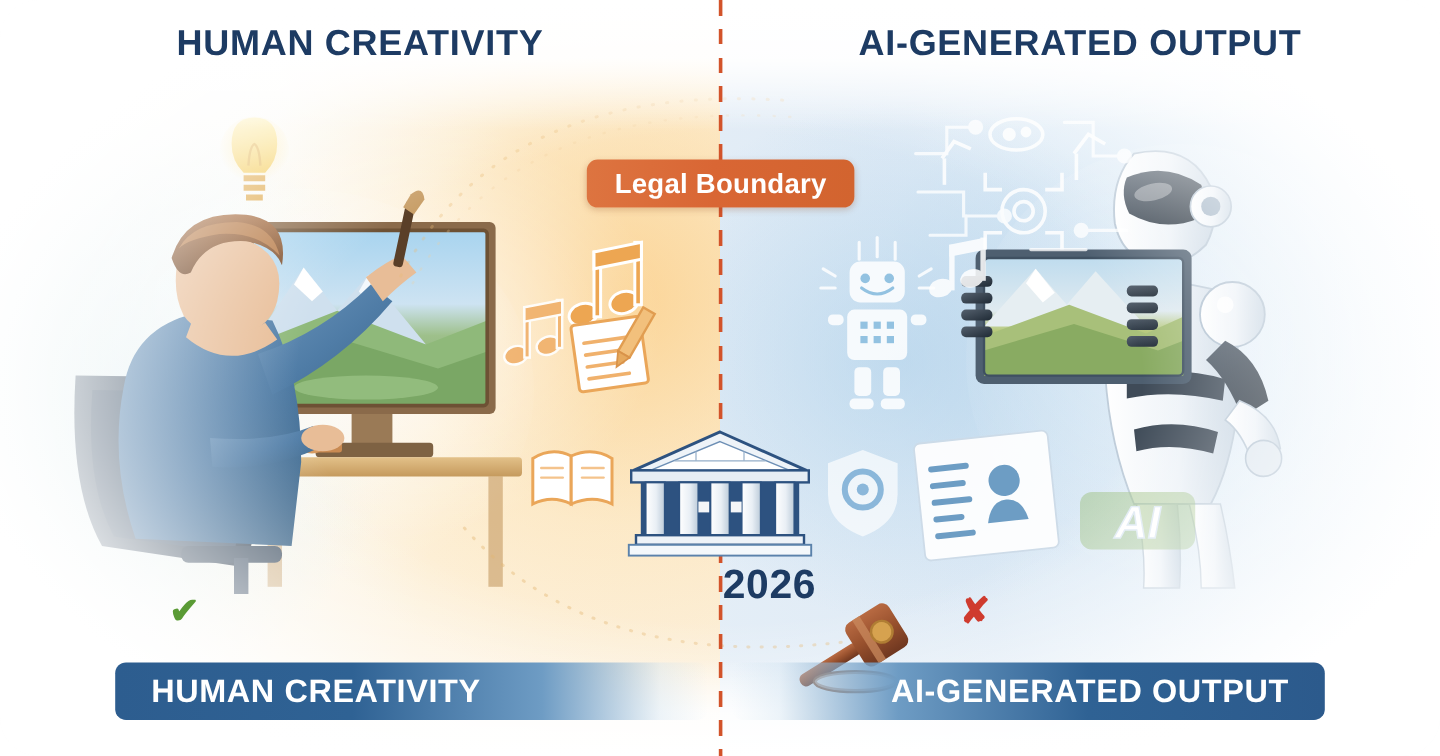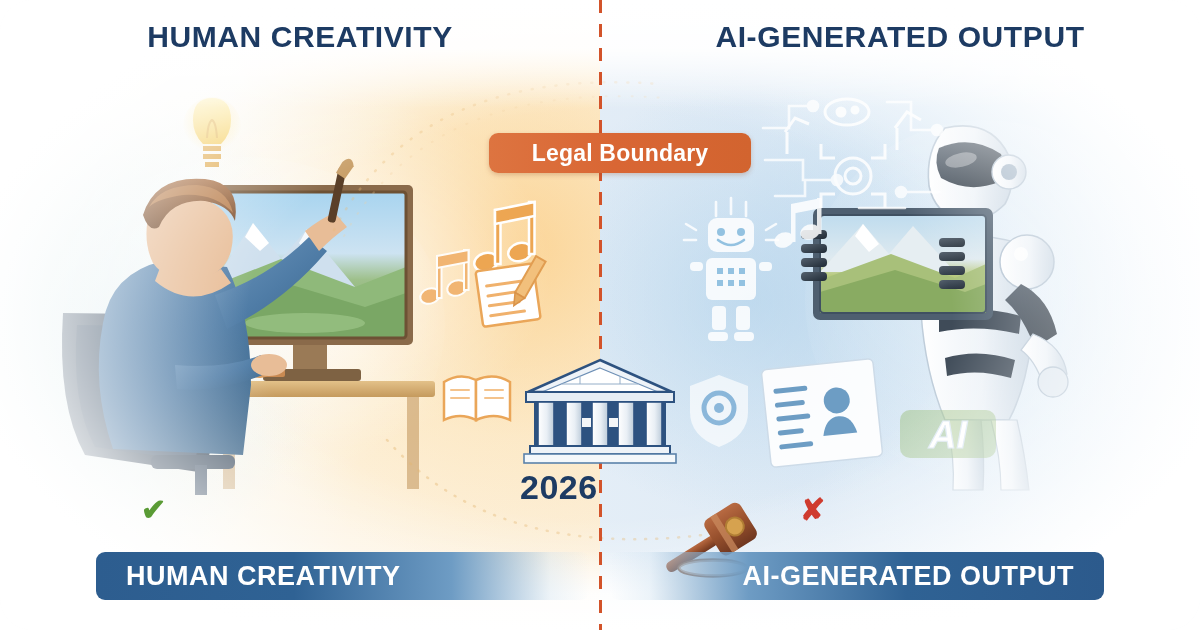--- a/index.html
+++ b/index.html
@@ -37,21 +37,21 @@
   .hdr { position:absolute; top:20px; font-size:30px; font-weight:700; letter-spacing:.6px;
          color:#1d3b63; white-space:nowrap; }
   .hdr-left  { left:0; width:600px; text-align:center; }
   .hdr-right { left:600px; width:600px; text-align:center; }
 
   
   .divider { position:absolute; left:599px; top:0; width:3px; height:630px;
     background:repeating-linear-gradient(#d2532a 0px,#d2532a 13px, rgba(255,255,255,0) 13px, rgba(255,255,255,0) 24px); }
 
   
-  .badge { position:absolute; left:489px; top:133px; width:262px; height:40px;
+  .badge { position:absolute; left:489px; top:133px; width:223px; height:40px;
      background:linear-gradient(90deg,#dd7440 0%,#d96634 48%,#d2642f 100%);
      border-radius:9px; box-shadow:0 2px 5px rgba(150,80,40,.28);
      display:flex; align-items:center; justify-content:center;
      color:#fff; font-size:23px; font-weight:700; letter-spacing:.2px; }
 
   
   .status { position:absolute; top:495px; display:flex; align-items:center; gap:12px;
             font-size:27px; font-weight:600; }
   .status-left  { left:141px; color:#4e9438; }
   .status-right { left:800px; color:#d4683e; }
@@ -63,21 +63,21 @@
   .bar { position:absolute; top:552px; height:48px; border-radius:9px;
          display:flex; align-items:center; color:#fff;
          font-size:27px; font-weight:700; letter-spacing:.5px; }
   .bar-left  { left:96px; width:494px; padding-left:30px; justify-content:flex-start;
       background:linear-gradient(90deg,#2d5d8f 0%,#2f6294 40%,#6e9cc4 72%,rgba(205,225,240,.35) 92%,rgba(255,255,255,0) 100%); }
   .bar-right { left:610px; width:494px; padding-right:30px; justify-content:flex-end;
       background:linear-gradient(270deg,#2c5a8c 0%,#2f6294 40%,#6e9cc4 72%,rgba(205,225,240,.35) 92%,rgba(255,255,255,0) 100%); }
 
   
   .courthouse { position:absolute; left:520px; top:358px; width:160px; height:110px; }
-  .year { position:absolute; left:520px; top:468px; width:160px; text-align:left;
+  .year { position:absolute; left:520px; top:468px; width:160px; text-align:right;
           font-size:34px; font-weight:700; color:#1d3b63; letter-spacing:.5px; }
 
   
   .gavel { position:absolute; left:655px; top:512px; width:120px; height:72px; }
 
   
   .scene-left { position:absolute; left:55px; top:155px; width:400px; height:340px; }
   .scene-right{ position:absolute; left:795px; top:120px; width:370px; height:370px; }
 
   

